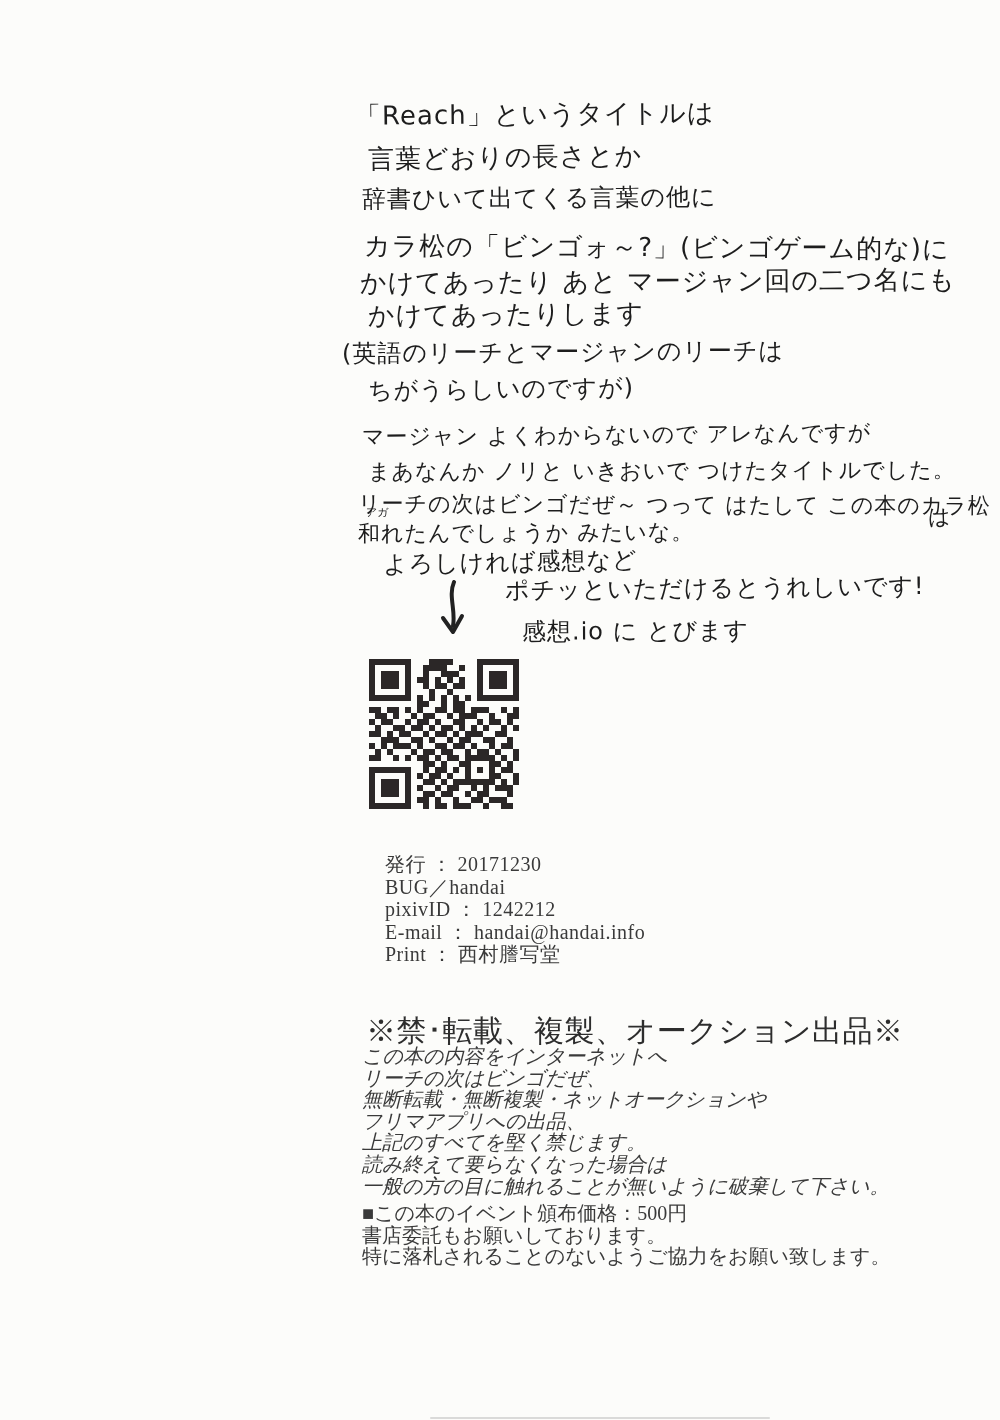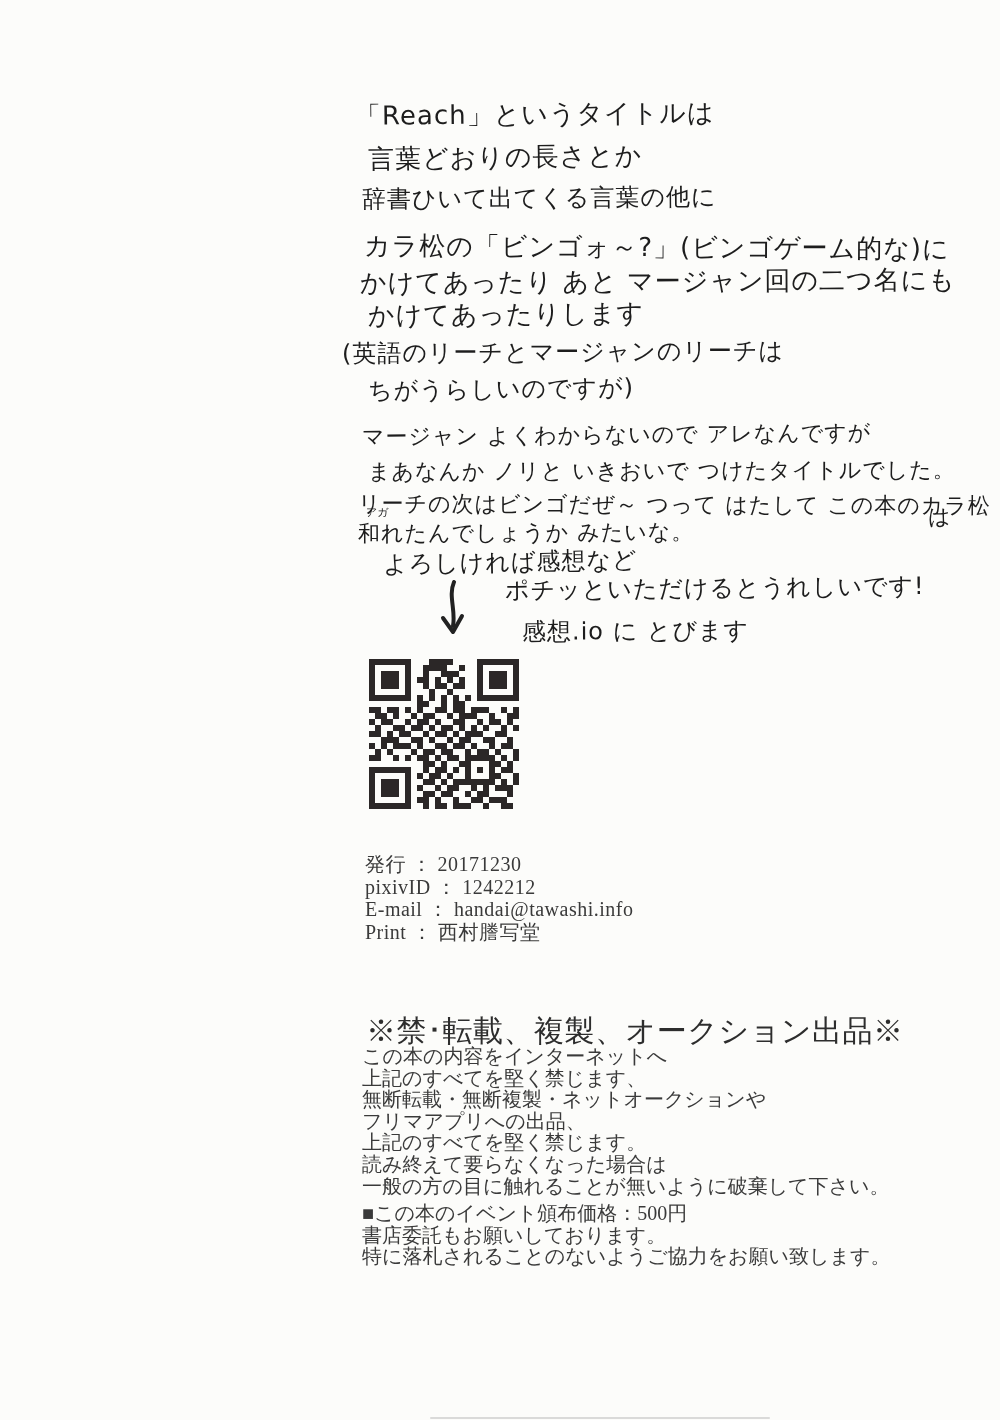--- a/index.html
+++ b/index.html
@@ -26,29 +26,29 @@
   .hw-lg{font-size:26px;}
   .hw-tiny{font-size:11px;letter-spacing:0;}
   
   .arrow-wrap{position:absolute;left:438px;top:580px;width:36px;height:64px;}
   
   .qr{position:absolute;left:369px;top:659px;}
   .qr-row{display:flex;height:6px;}
   .qr-cell{width:6px;height:6px;}
   .qr-cell.dark{background:#2b2727;}
   
-  .colophon{position:absolute;left:365px;top:853px;}
+  .colophon{position:absolute;left:385px;top:853px;}
   .colophon-line{font-size:20px;line-height:22.5px;color:#3a3a3a;letter-spacing:.5px;}
   
   .notice-heading{
     position:absolute;left:366px;top:994px;
     font-size:30px;color:#2d2d2d;white-space:nowrap;letter-spacing:.5px;margin-top:17px;
   }
   .notice{position:absolute;left:362px;top:1046px;}
-  .notice-line{font-size:20px;line-height:21.6px;color:#3a3a3a;white-space:nowrap;}
+  .notice-line{font-size:20px;line-height:21.6px;color:#3a3a3a;white-space:nowrap;font-style:italic;}
   .price{position:absolute;left:362px;top:1203px;font-family:Liberation Serif, serif;}
   .price-line{font-size:20px;line-height:21.6px;color:#3a3a3a;white-space:nowrap;}
   
   .scan-edge{
     position:absolute;left:430px;top:1417px;width:340px;height:2px;
     background:#bdbdbd;opacity:.55;border-radius:1px;
   }
 </style>
 </head>
 <body>
@@ -753,29 +753,30 @@
         <div class="qr-cell"></div>
         <div class="qr-cell"></div>
         <div class="qr-cell dark"></div>
         <div class="qr-cell dark"></div>
         <div class="qr-cell"></div>
       </div>
     </div>
 
   <div class="colophon">
     <div class="colophon-line">発行 ： 20171230</div>
+    <div class="colophon-line">BUG／handai</div>
     <div class="colophon-line">pixivID ： 1242212</div>
-    <div class="colophon-line">E-mail ： handai@tawashi.info</div>
+    <div class="colophon-line">E-mail ： handai@handai.info</div>
     <div class="colophon-line">Print ： 西村謄写堂</div>
   </div>
 
   <div class="notice-heading">※禁･転載、複製、オークション出品※</div>
   <div class="notice">
     <div class="notice-line">この本の内容をインターネットへ</div>
-    <div class="notice-line">上記のすべてを堅く禁じます、</div>
+    <div class="notice-line">リーチの次はビンゴだぜ、</div>
     <div class="notice-line">無断転載・無断複製・ネットオークションや</div>
     <div class="notice-line">フリマアプリへの出品、</div>
     <div class="notice-line">上記のすべてを堅く禁じます。</div>
     <div class="notice-line">読み終えて要らなくなった場合は</div>
     <div class="notice-line">一般の方の目に触れることが無いように破棄して下さい。</div>
   </div>
 
   <div class="price">
     <div class="price-line">■この本のイベント頒布価格：500円</div>
     <div class="price-line">書店委託もお願いしております。</div>

